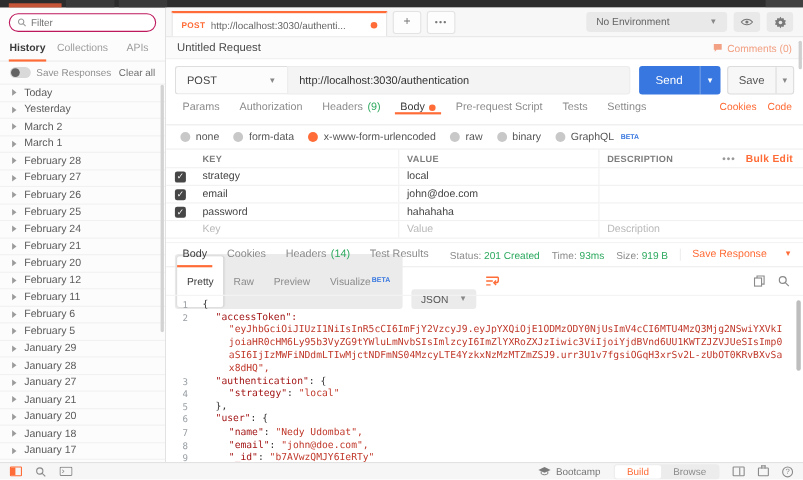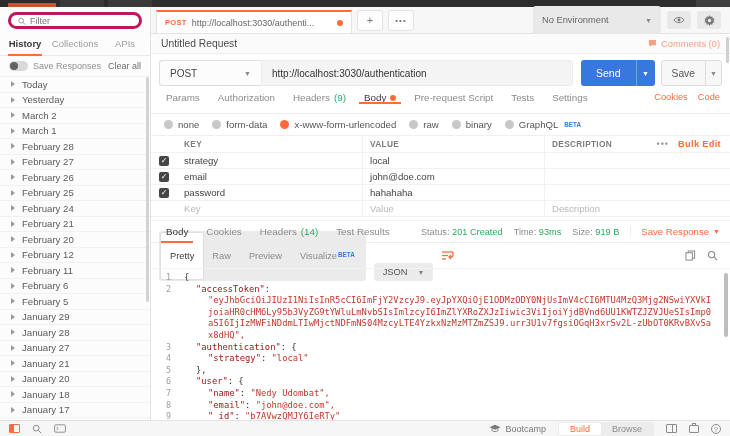--- a/index.html
+++ b/index.html
@@ -11,21 +11,21 @@
   .titlebar { height:7px; background:#2d2d2d; position:relative; flex:none; }
   .tb-active { position:absolute; left:8px; top:3px; width:48px; height:4px; background:#c65537; }
   .tb-seg1 { position:absolute; left:60px; top:0; width:44px; height:7px; background:#3a3a3a; }
   .tb-seg2 { position:absolute; left:108px; top:0; width:44px; height:7px; background:#3a3a3a; }
   .tb-seg3 { position:absolute; right:0; top:0; width:34px; height:7px; background:#404040; }
 
   .main-row { flex:1; display:flex; min-height:0; }
 
   
   .sidebar { width:151px; flex:none; background:#fcfcfc; border-right:1px solid #e2e2e2; display:flex; flex-direction:column; position:relative; }
-  .filter-row { margin:5px 8px 4px 8px; height:17px; border:3px solid #be185d; border-radius:9px; background:#fff; display:flex; align-items:flex-end; padding:0 7px; gap:4px; flex:none; }
+  .filter-row { margin:5px 8px 4px 8px; height:17px; border:1px solid #be185d; border-radius:9px; background:#fff; display:flex; align-items:center; padding:0 7px; gap:4px; flex:none; }
   .filter-row input { border:none; outline:none; background:transparent; width:100%; font-size:9px; color:#555; font-family:"Liberation Sans",sans-serif; }
   .sidebar-tabs { display:flex; border-bottom:1px solid #ebebeb; flex:none; }
   .s-tab { flex:1; text-align:center; font-size:9.5px; color:#9d9d9d; padding:5px 0 6px 0; position:relative; cursor:default; }
   .s-tab.active { color:#3a3a3a; font-weight:bold; }
   .s-tab.active::after { content:""; position:absolute; left:8px; right:8px; bottom:-1px; height:2px; background:#ff6c37; }
   .save-row { display:flex; align-items:center; gap:5px; padding:5px 9px; font-size:9px; color:#8f8f8f; border-bottom:1px solid #f0f0f0; flex:none; }
   .toggle { width:19px; height:10px; border-radius:6px; background:#d9d9d9; position:relative; flex:none; }
   .toggle-knob { position:absolute; left:1px; top:1px; width:8px; height:8px; border-radius:50%; background:#636363; }
   .clear-all { margin-left:auto; color:#6e6e6e; font-size:9px; }
   .history-list { flex:1; overflow:hidden; list-style:none; }
@@ -36,21 +36,21 @@
   
   .content { flex:1; min-width:0; display:flex; flex-direction:column; background:#fff; position:relative; }
 
   .tabstrip { height:27px; flex:none; background:#f7f7f7; border-bottom:1px solid #e3e3e3; display:flex; align-items:flex-end; padding-left:5px; }
   .req-tab { height:23px; width:196px; background:#fff; border:1px solid #e3e3e3; border-bottom:none; border-top:2px solid #ff6c37; display:flex; align-items:center; gap:5px; padding:0 8px; font-size:9px; }
   .method-badge { color:#ff6c37; font-weight:bold; font-size:7.5px; letter-spacing:.3px; flex:none; }
   .tab-url { color:#666; white-space:nowrap; overflow:hidden; text-overflow:ellipsis; flex:1; }
   .unsaved-dot { width:6px; height:6px; border-radius:50%; background:#ff6c37; flex:none; }
   .tab-btn { width:26px; height:21px; margin-left:5px; background:#fdfdfd; border:1px solid #e3e3e3; border-radius:3px; display:flex; align-items:center; justify-content:center; color:#777; font-size:11px; align-self:center; }
   .strip-right { margin-left:auto; display:flex; align-items:center; gap:6px; padding-right:9px; align-self:center; }
-  .env-select { background:#e9e9e9; border-radius:3px; height:28px; display:flex; align-items:center; padding:0 9px; font-size:9.3px; color:#666; width:128px; justify-content:space-between; }
+  .env-select { background:#e9e9e9; border-radius:3px; height:18px; display:flex; align-items:center; padding:0 9px; font-size:9.3px; color:#666; width:128px; justify-content:space-between; }
   .icon-btn { width:24px; height:18px; background:#e9e9e9; border-radius:3px; display:flex; align-items:center; justify-content:center; color:#777; }
   .caret { font-size:7px; color:#888; line-height:1; }
 
   .title-row { height:20px; flex:none; display:flex; align-items:center; padding:0 10px; border-bottom:1px solid #ededed; font-size:10.3px; color:#4a4a4a; background:#fbfbfb;gap:13px; }
   .comments { margin-left:auto; display:flex; align-items:center; gap:4px; color:#f2a184; font-size:9.3px; }
 
   .url-row { flex:none; display:flex; align-items:center; padding:6px 8px; background:#fff; }
   .method-select { width:102px; height:26px; flex:none; border:1px solid #dedede; border-right:none; border-radius:3px 0 0 3px; background:#fcfcfc; display:flex; align-items:center; justify-content:space-between; padding:0 10px; font-size:10px; color:#444; }
   .url-input { flex:1; height:26px; background:#f4f4f4; border:1px solid #ececec; border-radius:0 3px 3px 0; padding:0 10px; font-size:10px; color:#333; font-family:"Liberation Sans",sans-serif; outline:none; margin-right:8px; }
   .send-btn { height:26px; flex:none; background:#3877df; color:#fff; border-radius:3px; display:flex; align-items:stretch; font-size:10.5px; }
@@ -84,21 +84,21 @@
   .c-actions { width:78px; flex:none; display:flex; align-items:center; justify-content:flex-end; gap:9px; padding-right:9px; }
   .checkbox { width:10px; height:10px; background:#464646; border-radius:2px; color:#fff; font-size:8px; line-height:10px; text-align:center; }
   .checkbox::after { content:"✓"; }
   .ph { color:#b9b9b9; }
   .dots { color:#999; font-size:9px; letter-spacing:1px; }
   .bulk-edit { color:#ff6c37; font-size:9.3px; }
 
   .resp-header { height:23px; flex:none; display:flex; align-items:stretch; padding:0 6px; border-bottom:1px solid #ededed; font-size:9.8px; color:#8b8b8b; margin-top:3px; border-top:1px solid #f3f3f3; }
   .resp-meta { margin-left:auto; display:flex; align-items:center; gap:11px; font-size:9.2px; color:#8b8b8b; padding-right:4px; }
   .meta-val { color:#2da95f; }
-  .save-response { color:#ff6c37; font-size:9.6px; display:flex; align-items:center; gap:4px; border-left:1px solid #eee; padding-left:10px; }
+  .save-response { color:#ff6c37; font-size:9.6px; display:flex; align-items:center; gap:16px; border-left:1px solid #eee; padding-left:10px; }
   .save-response .caret { color:#ff6c37; }
 
   .view-row { height:25px; flex:none; display:flex; align-items:center; gap:8px; padding:0 8px; }
   .seg { display:flex; background:#ebebeb; border-radius:3px; padding:2px; font-size:9.3px; color:#8b8b8b; }
   .seg-item { padding:18px 9px; border-radius:2px; display:flex; align-items:flex-start; }
   .seg-item.active { background:#fff; color:#3a3a3a; box-shadow:0 0 2px rgba(0,0,0,.18); }
   .json-select { background:#ebebeb; border-radius:3px; height:18px; display:flex; align-items:center; gap:10px; padding:0 9px; font-size:9.3px; color:#555;margin-top:33px; }
   .wrap-btn { display:flex; align-items:center; }
   .view-right { margin-left:auto; display:flex; align-items:center; gap:11px; color:#777; padding-right:4px; }
 

